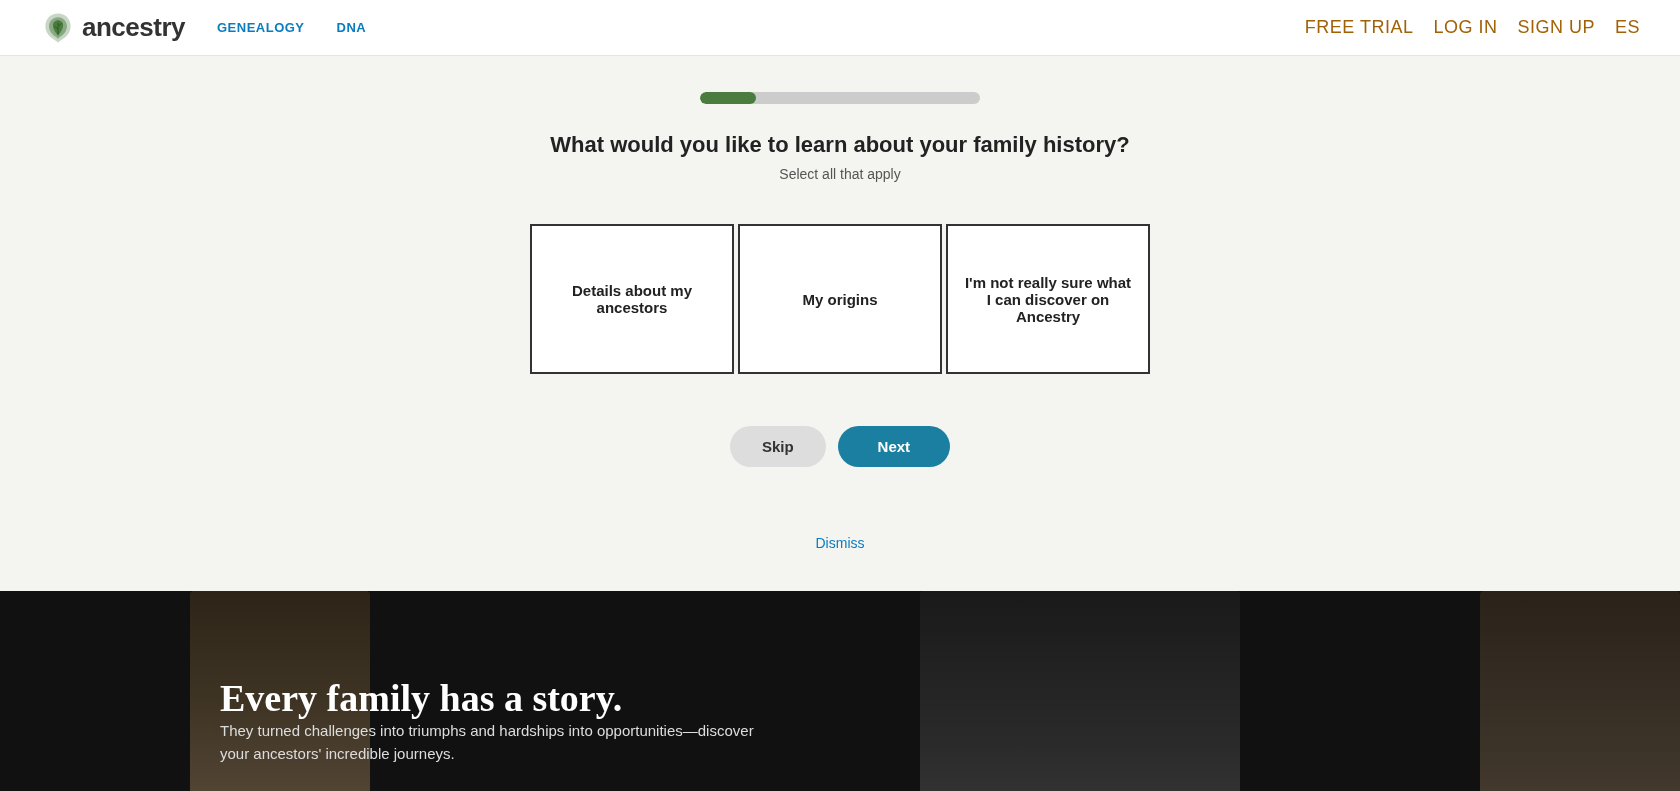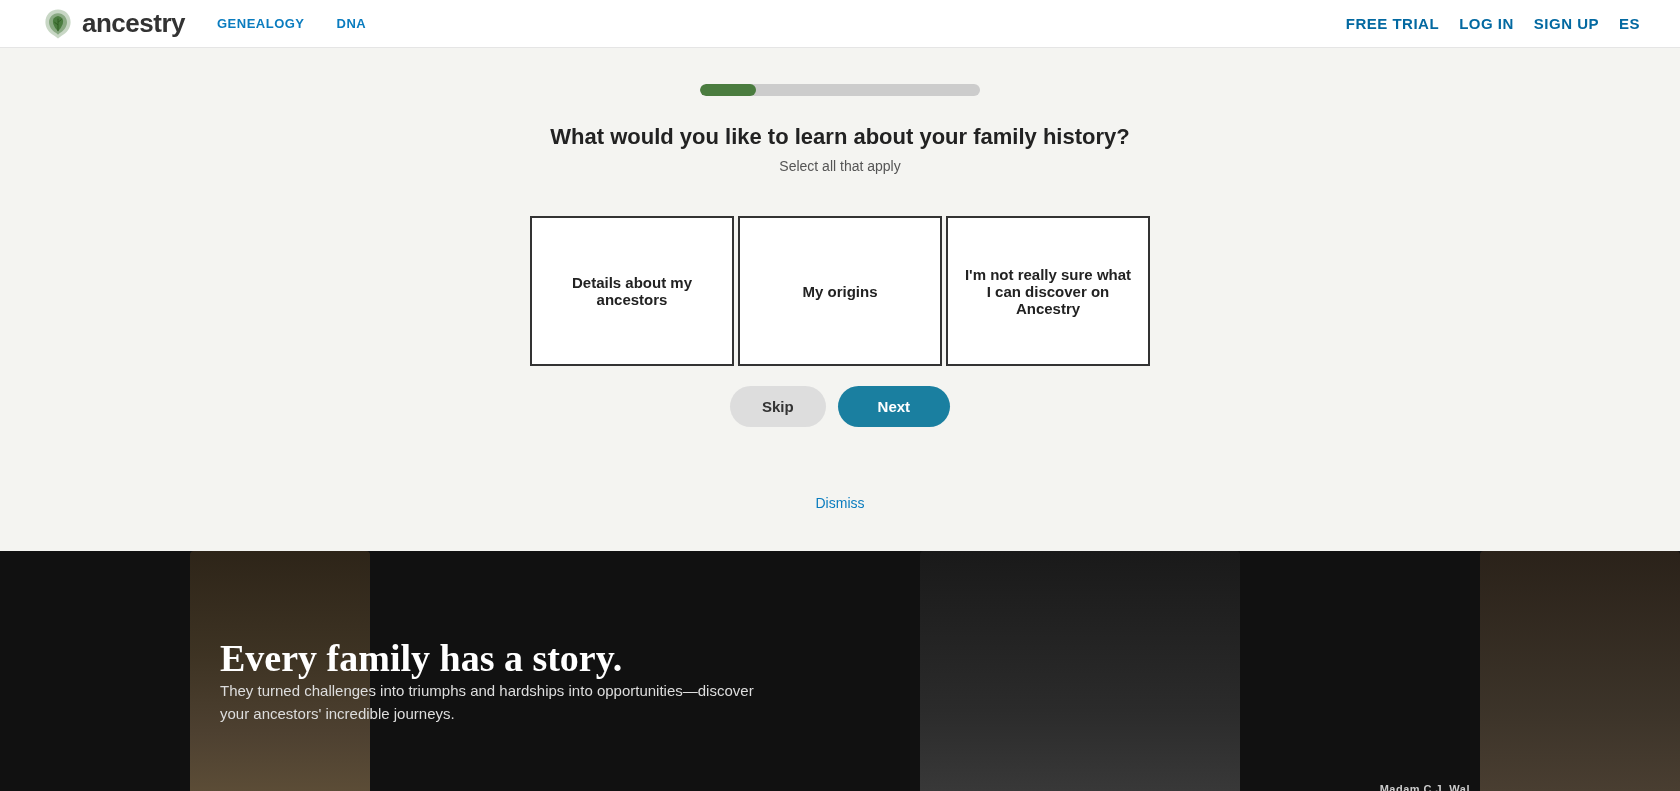--- a/index.html
+++ b/index.html
@@ -5,21 +5,21 @@
     * { margin: 0; padding: 0; box-sizing: border-box; }
     body { font-family: Arial, sans-serif; background: #f4f4f1; }
 
     
     header {
       background: #fff;
       display: flex;
       align-items: center;
       justify-content: space-between;
       padding: 0 40px;
-      height: 48px;
+      height: 56px;
       border-bottom: 1px solid #e5e5e5;
     }
     .header-left {
       display: flex;
       align-items: center;
       gap: 32px;
     }
     .logo-wrapper {
       display: flex;
       align-items: center;
@@ -42,23 +42,23 @@
       text-decoration: none;
       letter-spacing: 0.5px;
       cursor: pointer;
     }
     .header-right {
       display: flex;
       align-items: center;
       gap: 20px;
     }
     .header-right a {
-      font-size: 15px;
-      font-weight: 700;
-      color: #0369a1;
+      font-size: 18px;
+      font-weight: 400;
+      color: #a16207;
       text-decoration: none;
       letter-spacing: 0.5px;
       cursor: pointer;
     }
 
     
     .main-section {
       background: #f4f4f1;
       padding: 36px 20px 40px;
       display: flex;
@@ -95,21 +95,21 @@
       font-size: 14px;
       color: #555;
       text-align: center;
       margin-bottom: 42px;
     }
 
     
     .options-row {
       display: flex;
       gap: 0;
-      margin-bottom: 20px;
+      margin-bottom: 52px;
     }
     .option-card {
       width: 204px;
       height: 150px;
       border: 2px solid #333;
       background: #fff;
       display: flex;
       align-items: center;
       justify-content: center;
       text-align: center;

